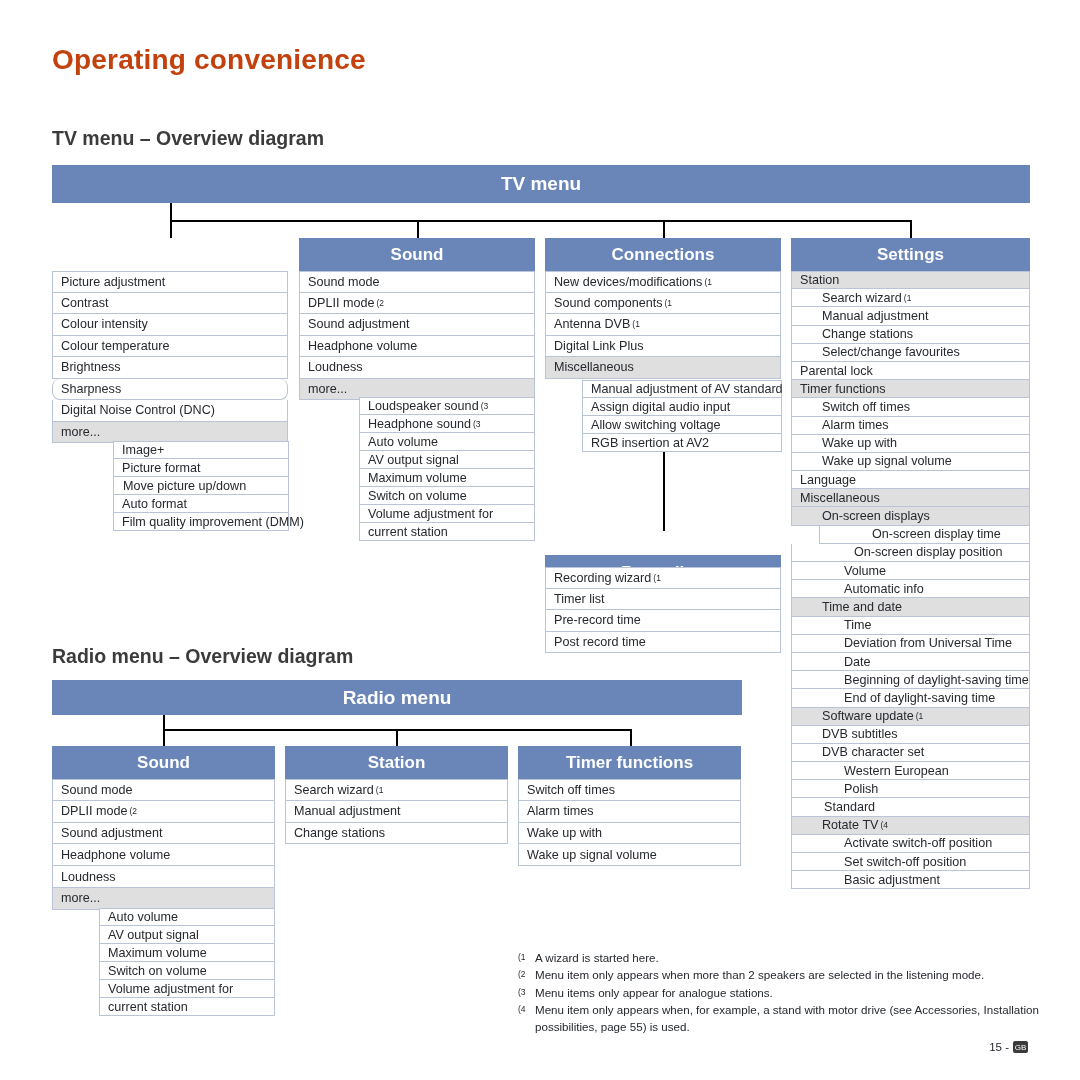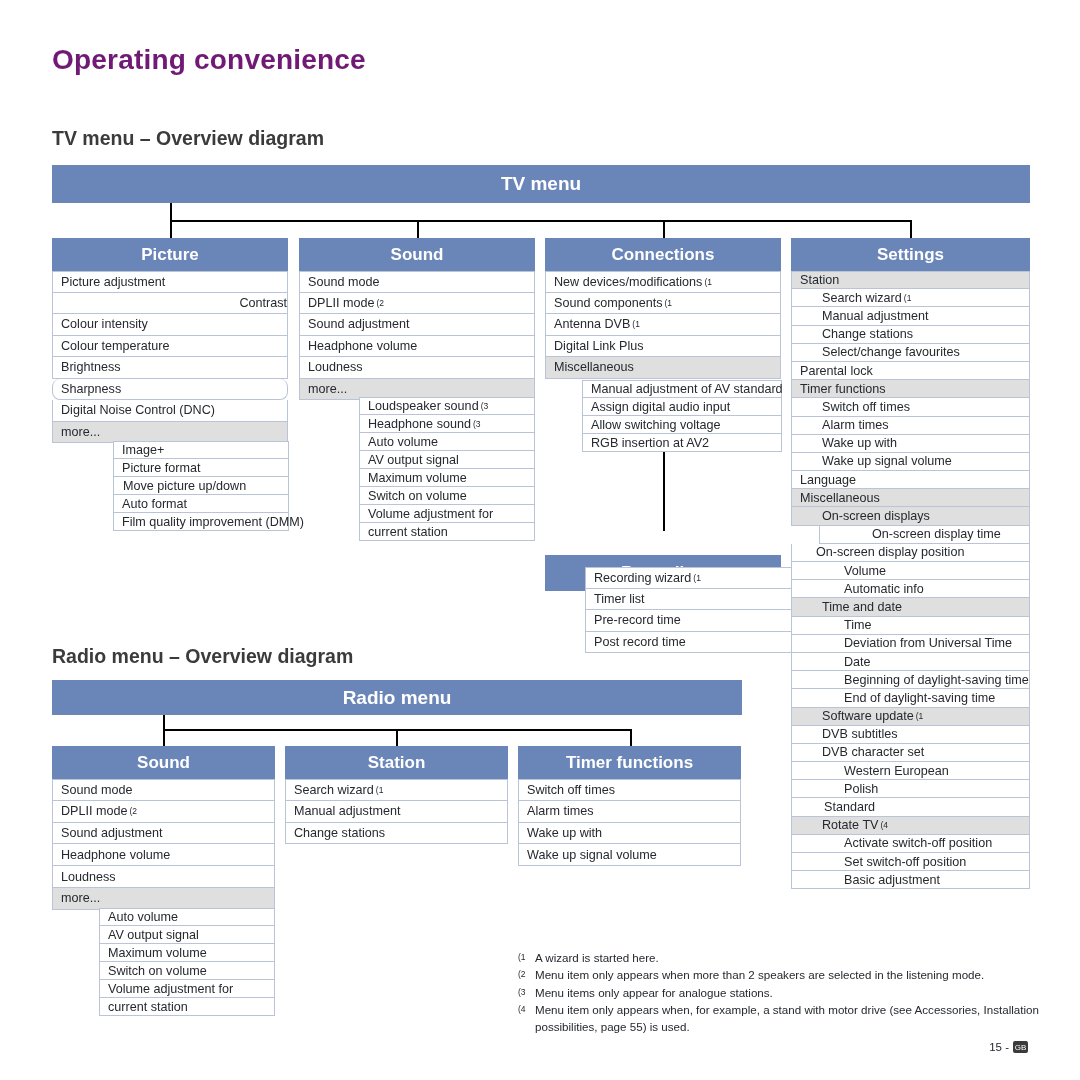--- a/index.html
+++ b/index.html
@@ -20,21 +20,21 @@
     width: 1080px;
     height: 1080px;
   }
   h1.page-title {
     position: absolute;
     left: 52px;
     top: 44px;
     margin: 0;
     font-size: 28px;
     font-weight: bold;
-    color: #701a75;
+    color: #c2410c;
     letter-spacing: 0.2px;
   }
   h2.section-title {
     position: absolute;
     margin: 0;
     font-size: 19.5px;
     font-weight: bold;
     color: #3b3b3b;
   }
   #tv-section-title { left: 52px; top: 127px; }
@@ -141,26 +141,25 @@
   <div class="hdr big" style="left:52px; top:165px; width:978px; height:38px;">TV menu</div>
 
   <div class="conn-line" style="left:170px; top:220px; width:742px; height:1.5px;"></div>
   <div class="conn-line" style="left:170px; top:203px; width:1.5px; height:17px;"></div>
   <div class="conn-line" style="left:170px; top:220px; width:1.5px; height:18px;"></div>
   <div class="conn-line" style="left:417px; top:220px; width:1.5px; height:18px;"></div>
   <div class="conn-line" style="left:663px; top:220px; width:1.5px; height:18px;"></div>
   <div class="conn-line" style="left:910px; top:220px; width:1.5px; height:18px;"></div>
   <div class="conn-line" style="left:663px; top:445px; width:1.5px; height:86px;"></div>
 
-  <div class="hdr sub" style="left:52px; top:238px; width:236px; height:33px;">Picture</div>
   <div class="list" id="tv-picture-list" style="left:52px; top:271px; width:236px;">
       <div class="row first" style="height: 21.5px;">
         <span>Picture adjustment</span>
       </div>
-      <div class="row" style="height: 21.5px; justify-content: flex-end;">
+      <div class="row" style="height: 21.5px;">
         <span>Contrast</span>
       </div>
       <div class="row" style="height: 21.5px;">
         <span>Colour intensity</span>
       </div>
       <div class="row" style="height: 21.5px;">
         <span>Colour temperature</span>
       </div>
       <div class="row" style="height: 21.5px;">
         <span>Brightness</span>
@@ -274,21 +273,21 @@
       </div>
       <div class="row" style="height: 18px;">
         <span>Allow switching voltage</span>
       </div>
       <div class="row" style="height: 18px;">
         <span>RGB insertion at AV2</span>
       </div>
     </div>
 
   <div class="hdr sub" style="left:545px; top:531px; width:236px; height:36px;margin-top:24px;">Recording</div>
-  <div class="list" id="tv-recording-list" style="left:545px; top:567px; width:236px;margin-left:40px;">
+  <div class="list" id="tv-recording-list" style="left:545px; top:567px; width:236px;">
       <div class="row first" style="height: 21.5px;">
         <span>Recording wizard</span>
         <sup>(1</sup>
       </div>
       <div class="row" style="height: 21.5px;">
         <span>Timer list</span>
       </div>
       <div class="row" style="height: 21.5px;">
         <span>Pre-record time</span>
       </div>
@@ -338,21 +337,21 @@
       </div>
       <div class="row gray" style="height: 18.2px;">
         <span>Miscellaneous</span>
       </div>
       <div class="row gray" style="height: 18.2px; padding-left: 30px;">
         <span>On-screen displays</span>
       </div>
       <div class="row" style="height: 18.2px; padding-left: 52px; margin-left: 28px;">
         <span>On-screen display time</span>
       </div>
-      <div class="row" style="height: 18.2px; padding-left: 24px;">
+      <div class="row" style="height: 18.2px; padding-left: 62px;">
         <span>On-screen display position</span>
       </div>
       <div class="row" style="height: 18.2px; padding-left: 52px;">
         <span>Volume</span>
       </div>
       <div class="row" style="height: 18.2px; padding-left: 52px;">
         <span>Automatic info</span>
       </div>
       <div class="row gray" style="height: 18.2px; padding-left: 30px;">
         <span>Time and date</span>

